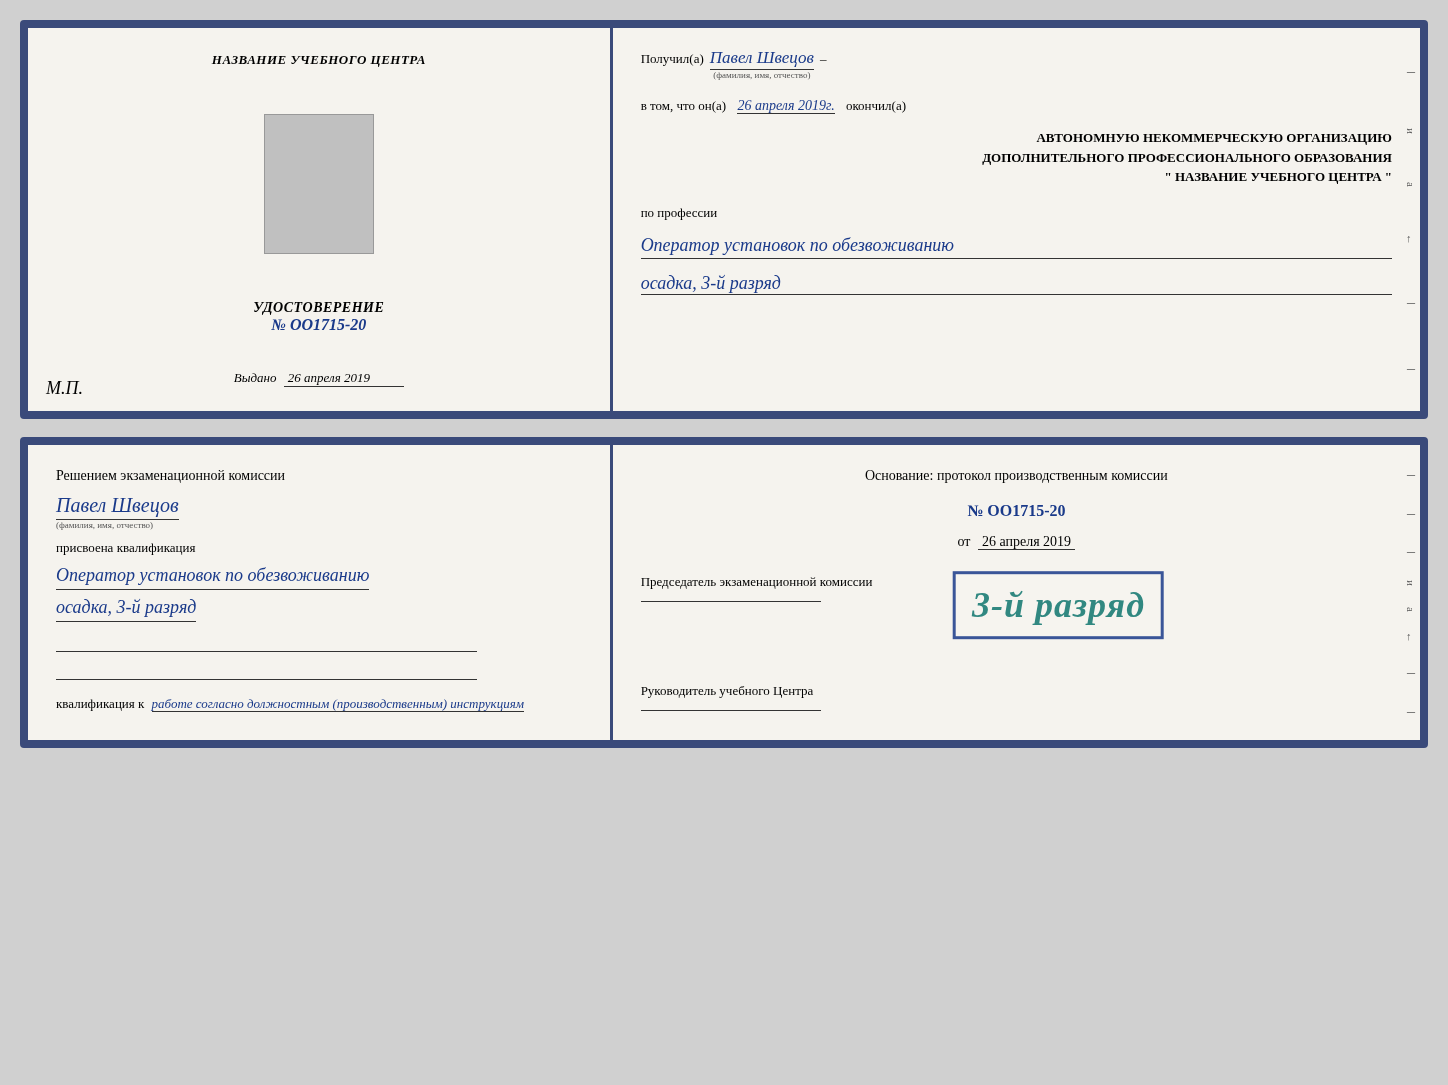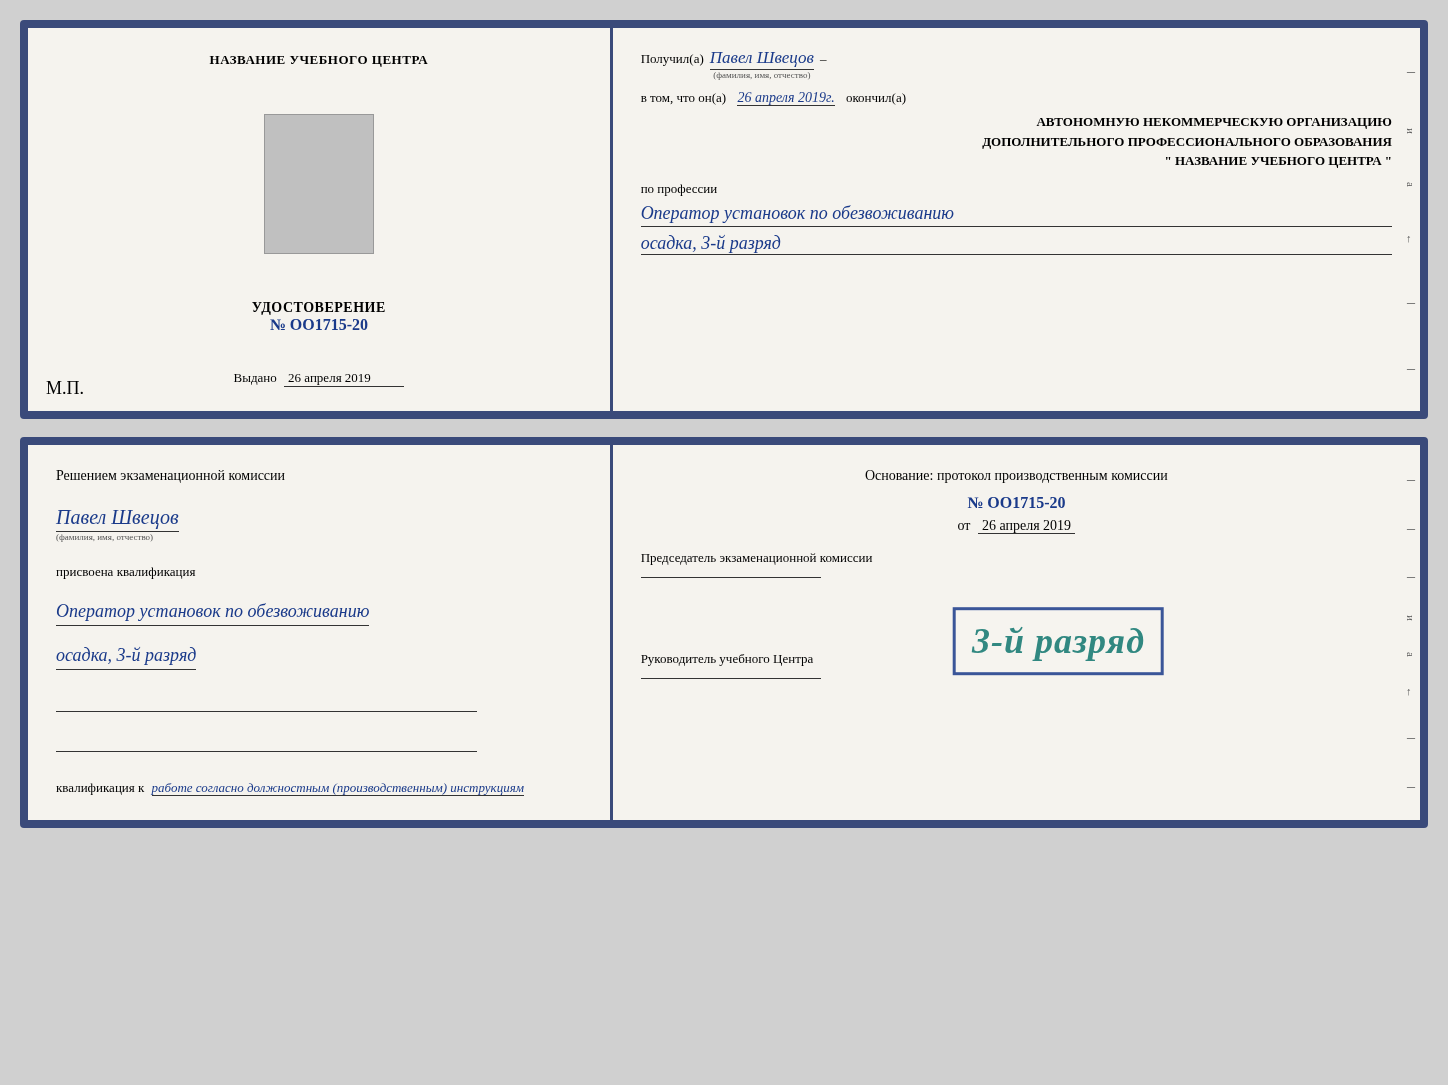--- a/index.html
+++ b/index.html
@@ -35,27 +35,28 @@
       flex-direction: column;
       align-items: center;
       position: relative;
     }
 
     .doc-right {
       width: 58%;
       padding: 20px 28px;
       display: flex;
       flex-direction: column;
-      gap: 2px;
+      gap: 10px;
     }
 
     
     .top-doc .doc-left {
       justify-content: flex-end;
       gap: 16px;
+      font-style: italic;
     }
 
     .training-center-label {
       font-size: 13px;
       text-align: center;
       letter-spacing: 0.5px;
       text-transform: uppercase;
       margin-bottom: 20px;
       font-weight: bold;
     }
@@ -174,21 +175,20 @@
     
     .separator-text {
       font-size: 14px;
       color: #222;
       padding: 8px 0;
     }
 
     
     .bottom-doc .doc-left {
       justify-content: flex-start;
-      gap: 12px;
       padding-top: 20px;
     }
 
     .resheniyem-label {
       font-size: 14px;
       text-align: center;
       font-weight: normal;
       line-height: 1.5;
     }
 

